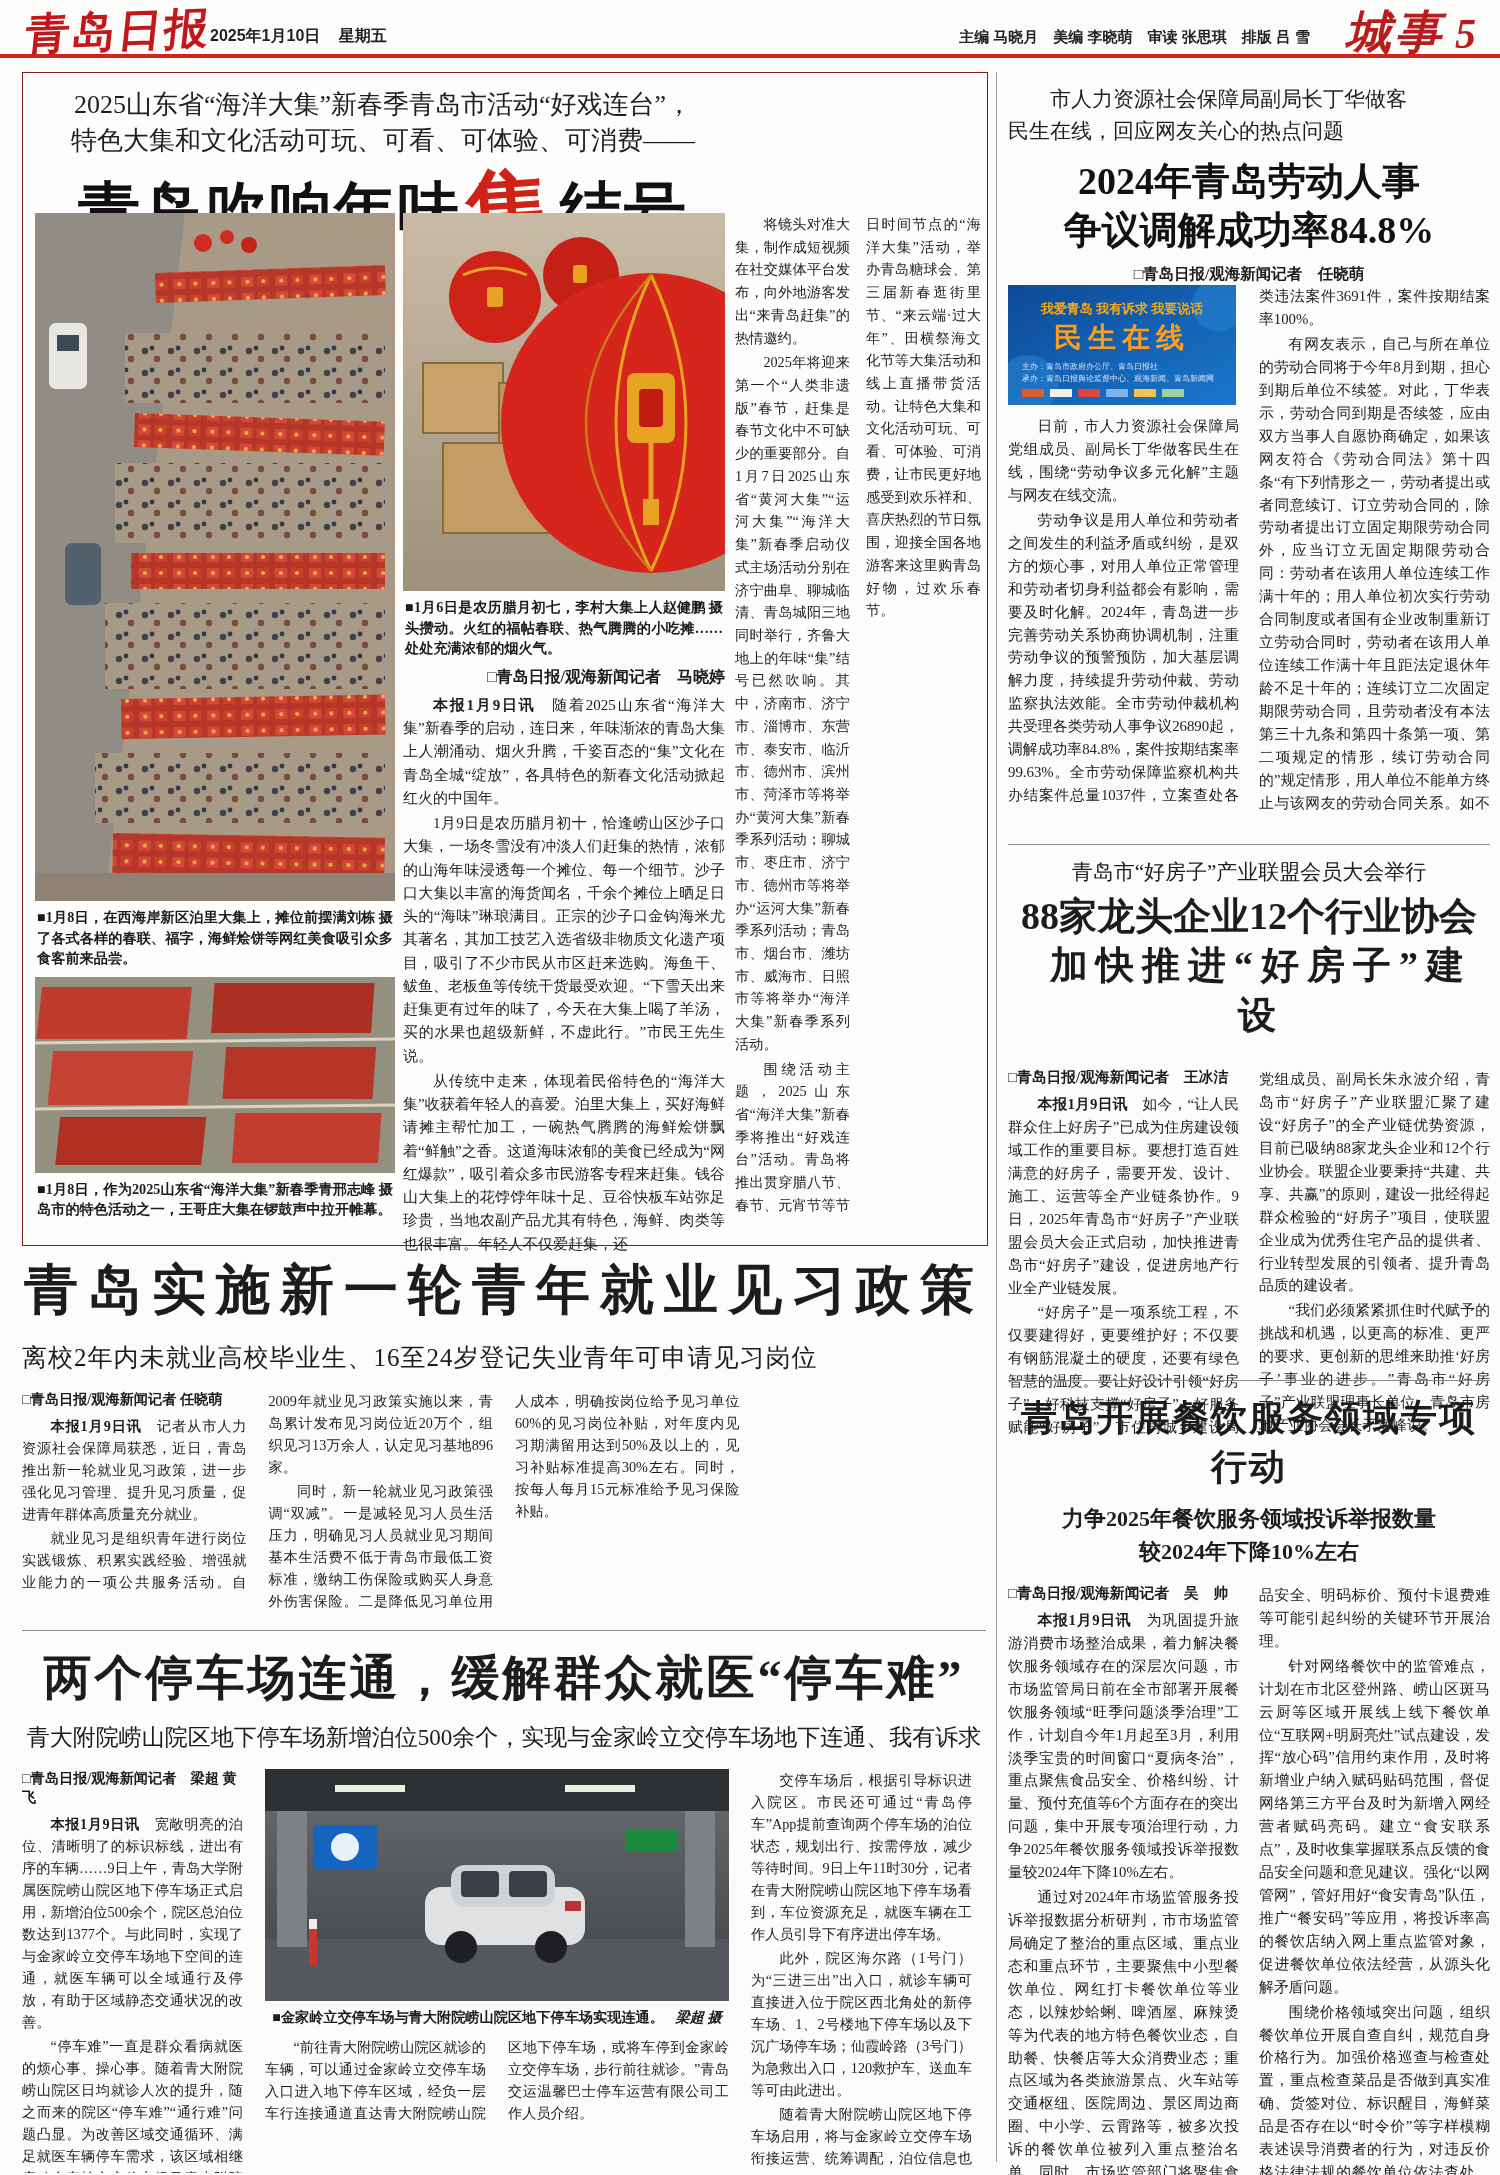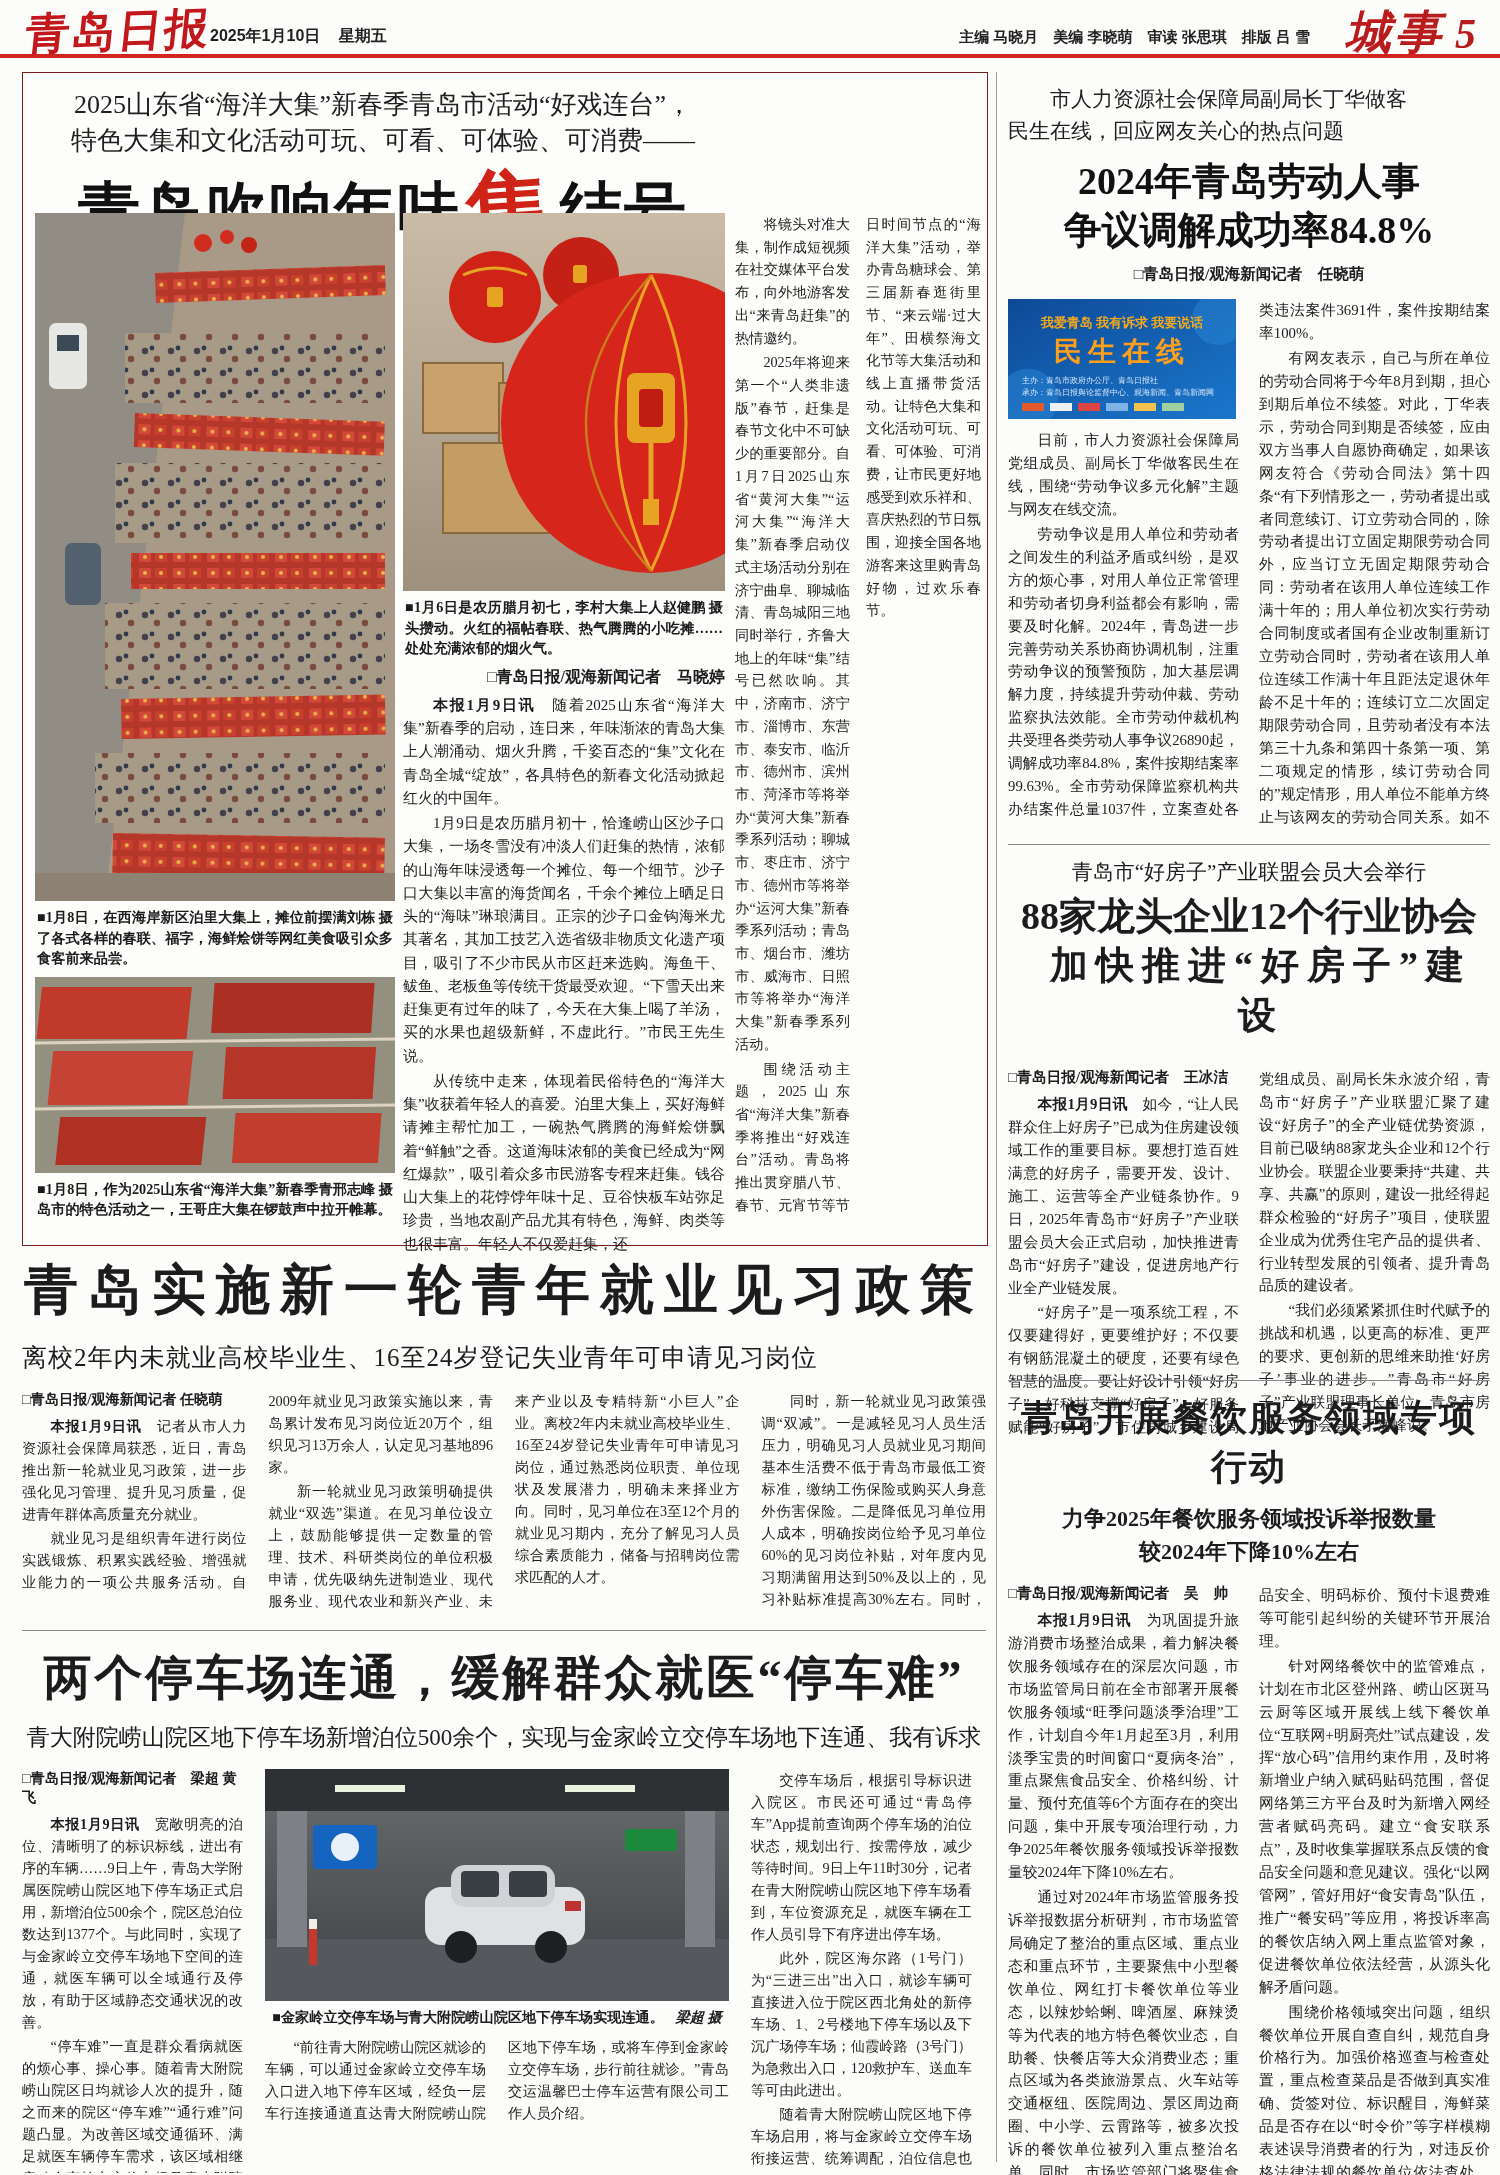--- a/index.html
+++ b/index.html
@@ -65,21 +65,21 @@
   .pk-mid { width:464px; }
   .pk-midtext { height:104px; column-count:2; column-gap:22px; column-fill:auto;
     overflow:hidden; font-size:14.2px; }
 
   
   .rail { position:absolute; left:1008px; top:72px; width:482px; height:2096px; }
   .labor-kicker { margin-top:12px; font-size:21px; line-height:1.5; color:#1e1e1e; }
   .labor-kicker .ind { text-indent:2em; }
   .rail-headline { text-align:center; font-size:38px; font-weight:900; line-height:1.28; color:#111; }
   .rail-byline { text-align:center; font-size:15.5px; font-weight:700; margin-top:10px; }
-  .labor-body { margin-top:14px; height:548px; column-count:2; column-gap:20px;
+  .labor-body { height:548px; column-count:2; column-gap:20px;
     column-fill:auto; overflow:hidden; font-size:14.8px; }
   .banner-wrap { margin-bottom:10px; }
   .housing { position:absolute; top:786px; left:0; width:482px; }
   .housing-kicker { text-align:center; font-size:21px; }
   .housing-headline { text-align:center; font-size:38px; font-weight:900; line-height:1.3; margin-top:6px; }
   .ls-wide { letter-spacing:8px;margin-left:24px; }
   .housing-body { margin-top:28px; height:384px; column-count:2; column-gap:20px;
     column-fill:auto; overflow:hidden; font-size:14.8px; }
   .catering { position:absolute; top:1322px; left:0; width:482px; }
   .catering-headline { text-align:center; font-size:36px; font-weight:900; letter-spacing:2px; }
@@ -223,21 +223,20 @@
       </div>
   </div>
 
   <div class="intern">
     <div class="intern-headline">青岛实施新一轮青年就业见习政策</div>
     <div class="intern-sub">离校2年内未就业高校毕业生、16至24岁登记失业青年可申请见习岗位</div>
     <div class="intern-body flow">
       <div class="byline">□青岛日报/观海新闻记者 任晓萌</div>
     <p><b>本报1月9日讯　</b>记者从市人力资源社会保障局获悉，近日，青岛推出新一轮就业见习政策，进一步强化见习管理、提升见习质量，促进青年群体高质量充分就业。</p>
         <p>就业见习是组织青年进行岗位实践锻炼、积累实践经验、增强就业能力的一项公共服务活动。自2009年就业见习政策实施以来，青岛累计发布见习岗位近20万个，组织见习13万余人，认定见习基地896家。</p>
-        <p>新一轮就业见习政策明确提供就业“双选”渠道。在见习单位设立上，鼓励能够提供一定数量的管理、技术、科研类岗位的单位积极申请，优先吸纳先进制造业、现代服务业、现代农业和新兴产业、未来产业以及专精特新“小巨人”企业。离校2年内未就业高校毕业生、16至24岁登记失业青年可申请见习岗位，通过熟悉岗位职责、单位现状及发展潜力，明确未来择业方向。同时，见习单位在3至12个月的就业见习期内，充分了解见习人员综合素质能力，储备与招聘岗位需求匹配的人才。</p>
         <p>同时，新一轮就业见习政策强调“双减”。一是减轻见习人员生活压力，明确见习人员就业见习期间基本生活费不低于青岛市最低工资标准，缴纳工伤保险或购买人身意外伤害保险。二是降低见习单位用人成本，明确按岗位给予见习单位60%的见习岗位补贴，对年度内见习期满留用达到50%及以上的，见习补贴标准提高30%左右。同时，按每人每月15元标准给予见习保险补贴。</p>
       </div>
   </div>
 
   <div class="divider-h" style="left:22px; top:1630px; width:964px;"></div>
 
   <div class="parking">
     <div class="parking-headline">两个停车场连通，缓解群众就医“停车难”</div>
     <div class="parking-sub">青大附院崂山院区地下停车场新增泊位500余个，实现与金家岭立交停车场地下连通、我有诉求</div>
     <div class="parking-row">

